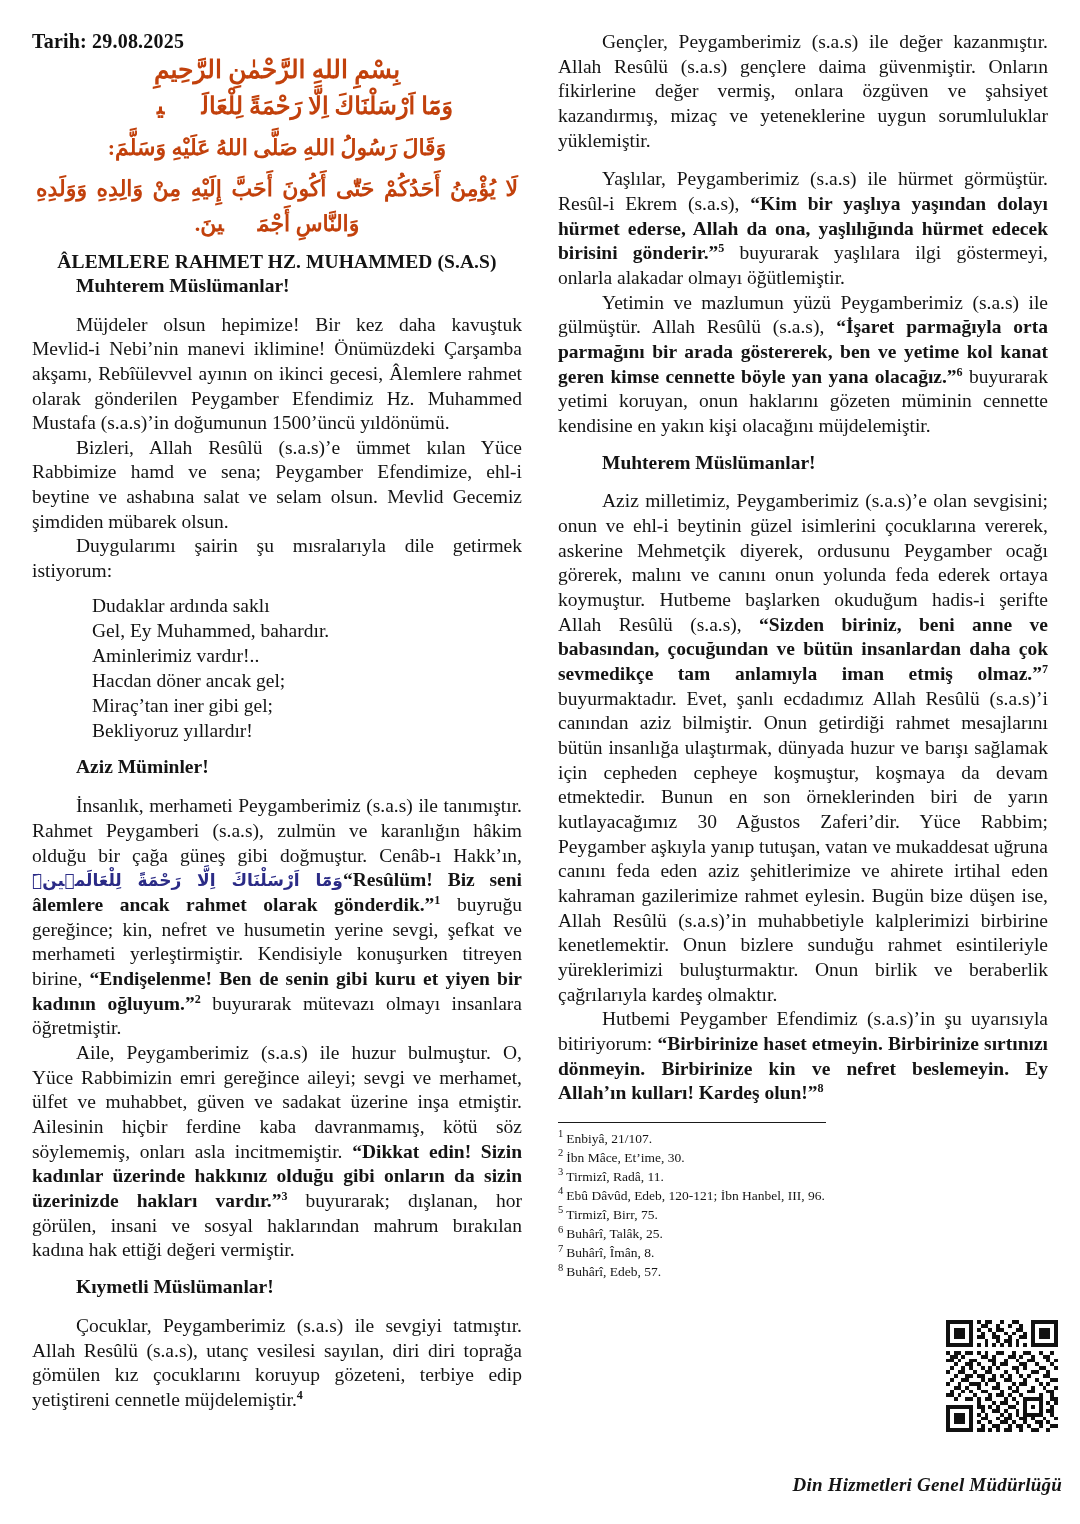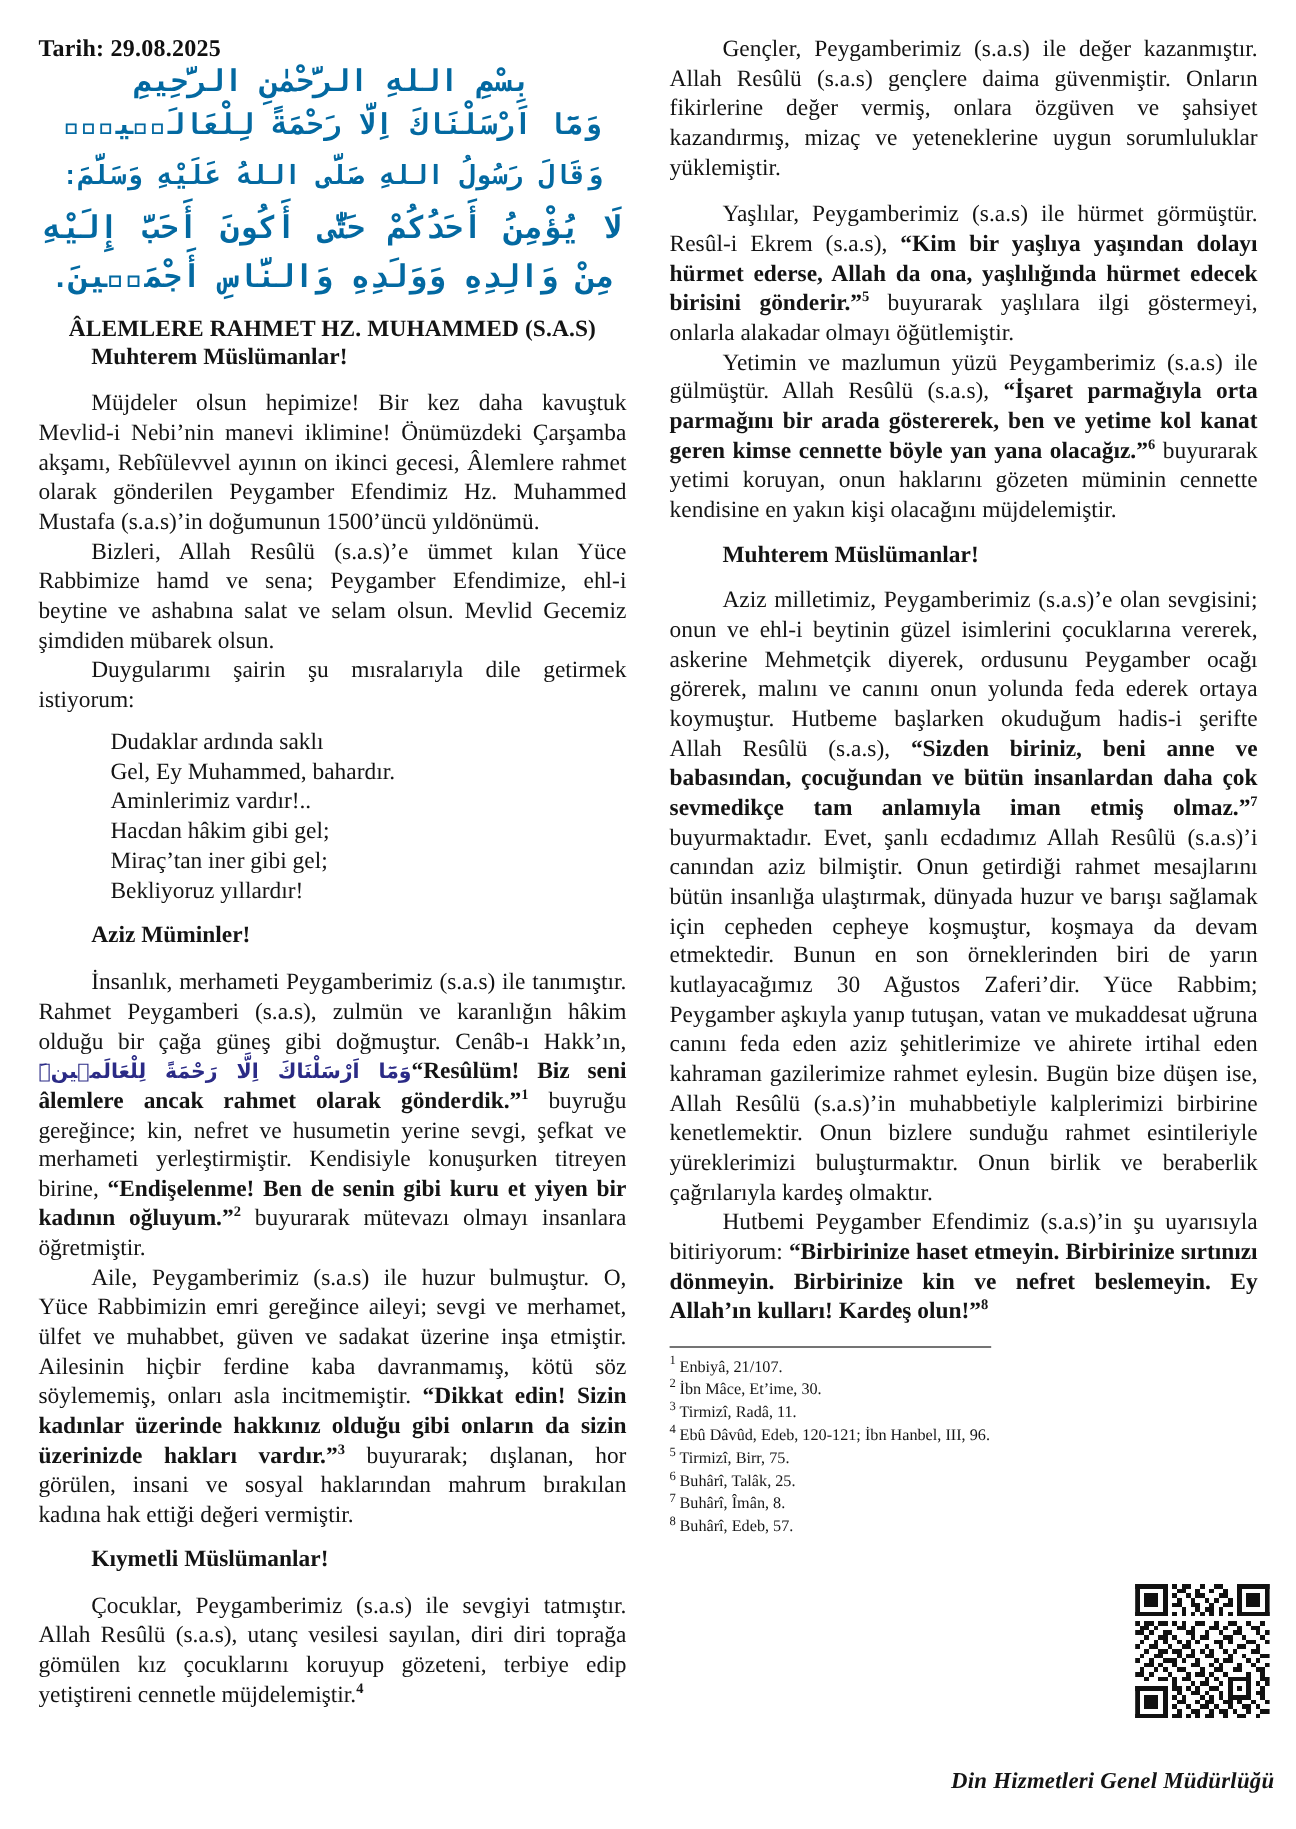--- a/index.html
+++ b/index.html
@@ -46,45 +46,45 @@
     position: absolute;
     top: 0;
     width: 490px;
   }
   .col-left  { left: 32px; }
   .col-right { left: 558px; }
 
   
   .arabic-head {
     margin-top: 56px;
-    color: #0369a1;
+    color: #c2410c;
     direction: rtl;
     text-align: center;
-    font-family: Liberation Mono, monospace;
+    font-family: Liberation Serif, serif;
   }
   .bismillah {
     font-size: 25px;
     line-height: 1.1;
     text-align: center;
     letter-spacing: 0px;
     margin-bottom: 2px;
     white-space: nowrap;
     font-weight: 600;
   }
   .ayah {
     font-size: 24px;
     line-height: 1.55;
     font-weight: 700;
     text-align: center;
     margin-top: 4px;
     padding: 0 4px;
   }
   .ayah.l2 { font-size: 22px; margin-top: 6px; }
   .ayah.l3 {
-    font-size: 26px;
+    font-size: 22px;
     margin-top: 6px;
     text-align: justify;
     text-align-last: center;
     line-height: 1.6;
   }
 
   
   .khutbah-title {
     font-weight: bold;
     font-size: 19.5px;
@@ -205,21 +205,21 @@
       <p class="body tight">Müjdeler olsun hepimize! Bir kez daha kavuştuk Mevlid-i Nebi’nin manevi iklimine! Önümüzdeki Çarşamba akşamı, Rebîülevvel ayının on ikinci gecesi, Âlemlere rahmet olarak gönderilen Peygamber Efendimiz Hz. Muhammed Mustafa (s.a.s)’in doğumunun 1500’üncü yıldönümü.</p>
 
       <p class="body">Bizleri, Allah Resûlü (s.a.s)’e ümmet kılan Yüce Rabbimize hamd ve sena;  Peygamber Efendimize, ehl-i beytine ve ashabına salat ve selam olsun. Mevlid Gecemiz şimdiden mübarek olsun.</p>
 
       <p class="body">Duygularımı şairin şu mısralarıyla dile getirmek istiyorum:</p>
 
       <div class="poem">
         <div>Dudaklar ardında saklı</div>
         <div>Gel, Ey Muhammed, bahardır.</div>
         <div>Aminlerimiz vardır!..</div>
-        <div>Hacdan hâkim gibi gel;</div>
+        <div>Hacdan döner ancak gel;</div>
         <div>Miraç’tan iner gibi gel;</div>
         <div>Bekliyoruz yıllardır!</div>
       </div>
 
       <div class="sub-head gap">Aziz Müminler!</div>
 
       <p class="body tight"><span>İnsanlık, merhameti Peygamberimiz (s.a.s) ile tanımıştır. Rahmet Peygamberi (s.a.s), zulmün ve karanlığın hâkim olduğu bir çağa güneş gibi doğmuştur. Cenâb-ı Hakk’ın, </span><span class="inline-ar">وَمَٓا اَرْسَلْنَاكَ اِلَّا رَحْمَةً لِلْعَالَم۪ينَۜ</span><b>“Resûlüm! Biz seni âlemlere ancak rahmet olarak gönderdik.”</b><sup>1</sup><span> buyruğu gereğince; kin, nefret ve husumetin yerine sevgi, şefkat ve merhameti yerleştirmiştir. Kendisiyle konuşurken titreyen birine, </span><b>“Endişelenme! Ben de senin gibi kuru et yiyen bir kadının oğluyum.”</b><sup>2</sup><span> buyurarak mütevazı olmayı insanlara öğretmiştir.</span></p>
 
       <p class="body"><span>Aile, Peygamberimiz (s.a.s) ile huzur bulmuştur. O, Yüce Rabbimizin emri gereğince aileyi; sevgi ve merhamet, ülfet ve muhabbet, güven ve sadakat üzerine inşa etmiştir. Ailesinin hiçbir ferdine kaba davranmamış, kötü söz söylememiş, onları asla incitmemiştir. </span><b>“Dikkat edin! Sizin kadınlar üzerinde hakkınız olduğu gibi onların da sizin üzerinizde hakları vardır.”</b><sup>3</sup><span> buyurarak; dışlanan, hor görülen, insani ve sosyal haklarından mahrum bırakılan kadına hak ettiği değeri vermiştir.</span></p>
 

